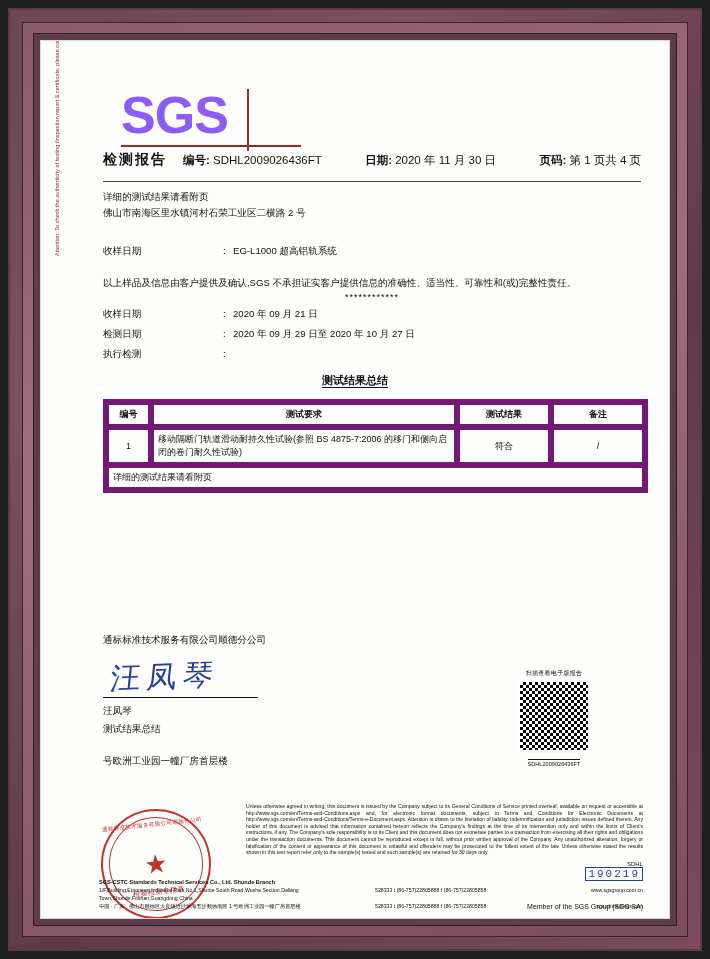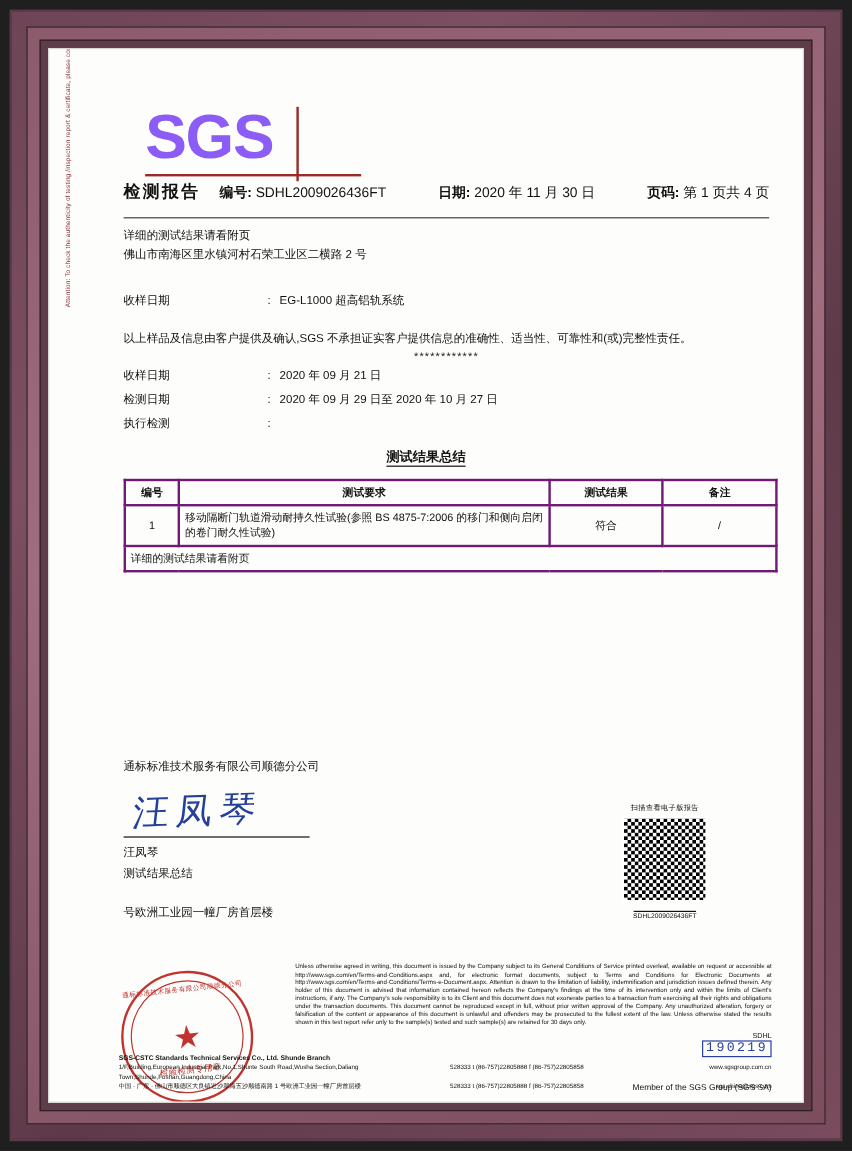--- a/index.html
+++ b/index.html
@@ -114,21 +114,21 @@
     text-align: center; font-size: 11px; font-weight: bold; color: #111;
   }
   .summary-title span { border-bottom: 1px solid #111; padding-bottom: 1px; }
 
   table.res {
     position: absolute; left: 62px; top: 358px; width: 545px;
     border-collapse: collapse;
     font-size: 9px; color: #111;
   }
   table.res th, table.res td {
-    border: 2px solid #701a75; padding: 3px 4px; vertical-align: middle;
+    border: 6px solid #701a75; padding: 3px 4px; vertical-align: middle;
   }
   table.res th { text-align: center; font-weight: bold; }
   .c-no { width: 44px; text-align: center; }
   .c-req { width: 300px; }
   .c-res { width: 92px; text-align: center; }
   .c-rem { width: 92px; text-align: center; }
   .detail-row td { text-align: left; }
 
   .sign-block {
     position: absolute; left: 62px; top: 590px;

